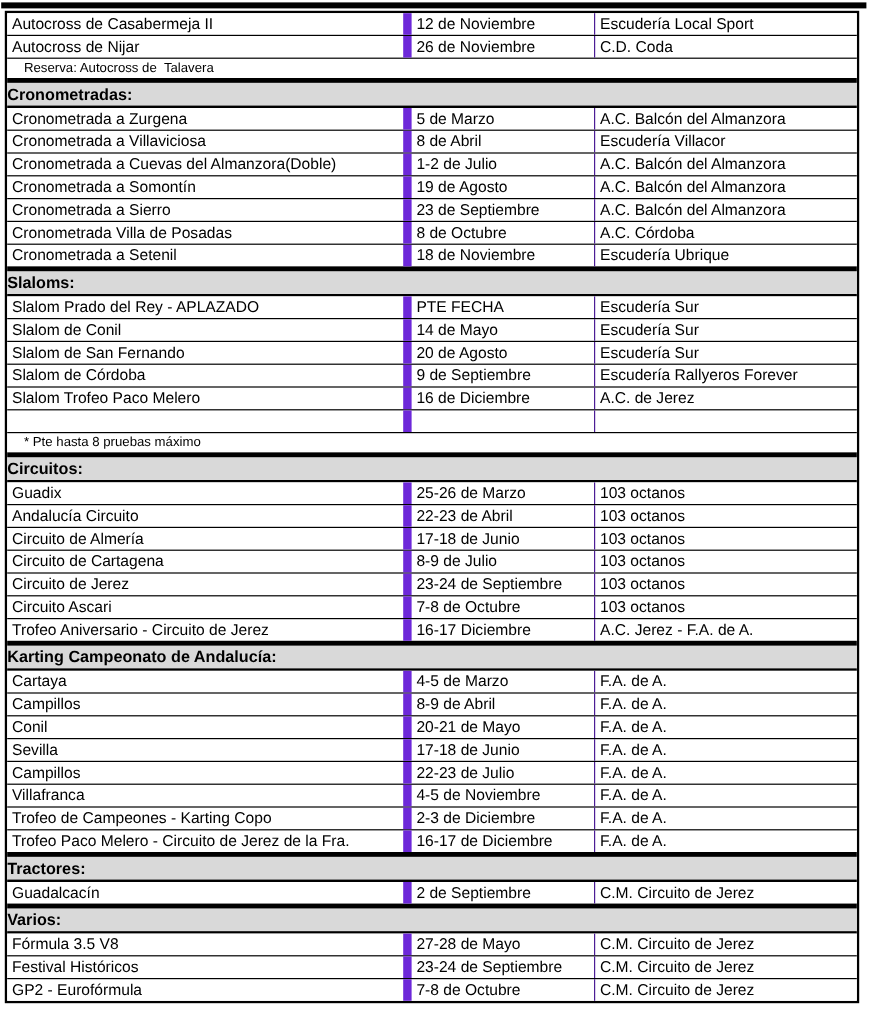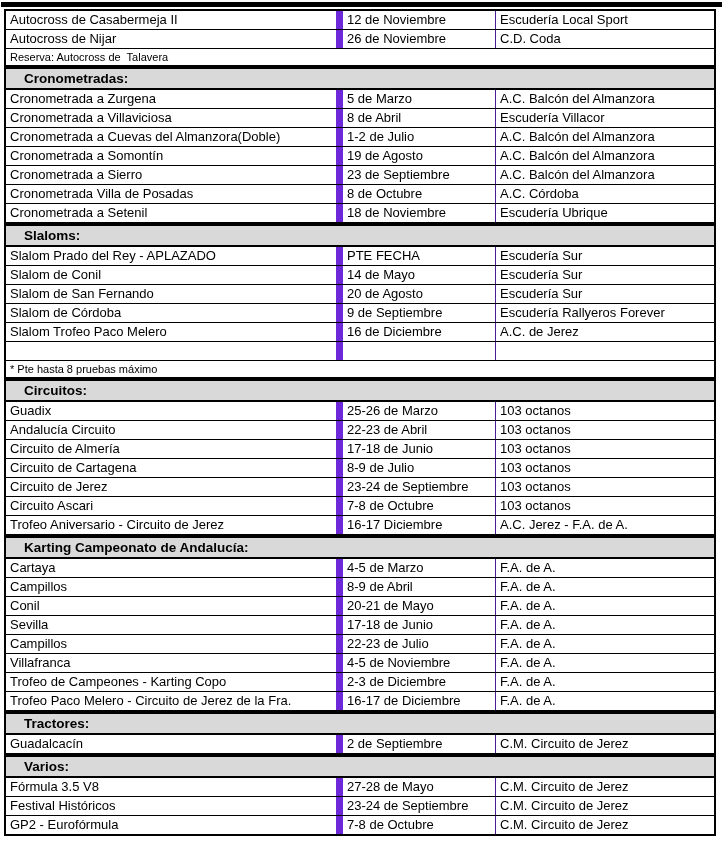--- a/index.html
+++ b/index.html
@@ -42,38 +42,38 @@
   }
   .cell.c0 { width: 330px; }
   .cell.c1 { width: 159px; border-left: 7px solid #6d28d9; }
   .cell.c2 { flex: 1; border-left: 1px solid #4c1d95; }
 
   .trow.note .cell {
     height: 16px;
     line-height: 16px;
     font-size: 11px;
     color: #000000;
-    padding-left: 4px;
+    padding-left: 14px;
     width: 100%;
     white-space: pre;
     overflow: hidden;
   }
 
   .trow.section {
     background: #d9d9d9;
     border-top: 4px solid #000000;
     border-bottom: 2px solid #000000;
   }
   .trow.section .cell {
     height: 19px;
     line-height: 19px;
     font-size: 13.5px;
     font-weight: bold;
     color: #000000;
-    padding-left: 18px;
+    padding-left: 0;
     width: 100%;
     white-space: nowrap;
     overflow: hidden;
   }
   .trow.section + .trow { border-top: none; }
 </style>
 </head>
 <body>
 
 <div class="page">

